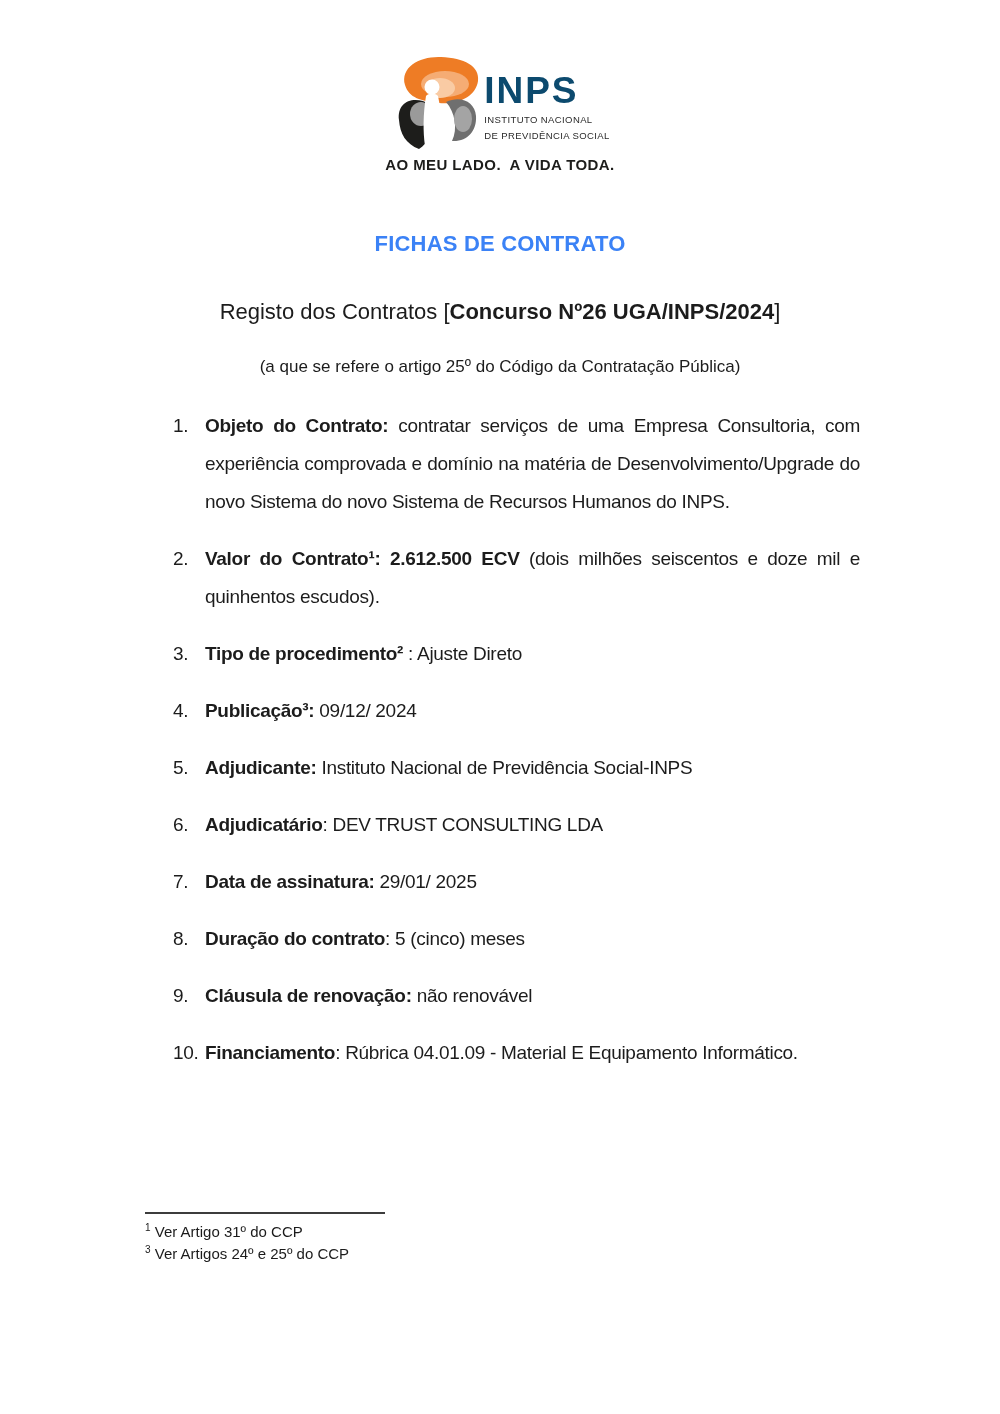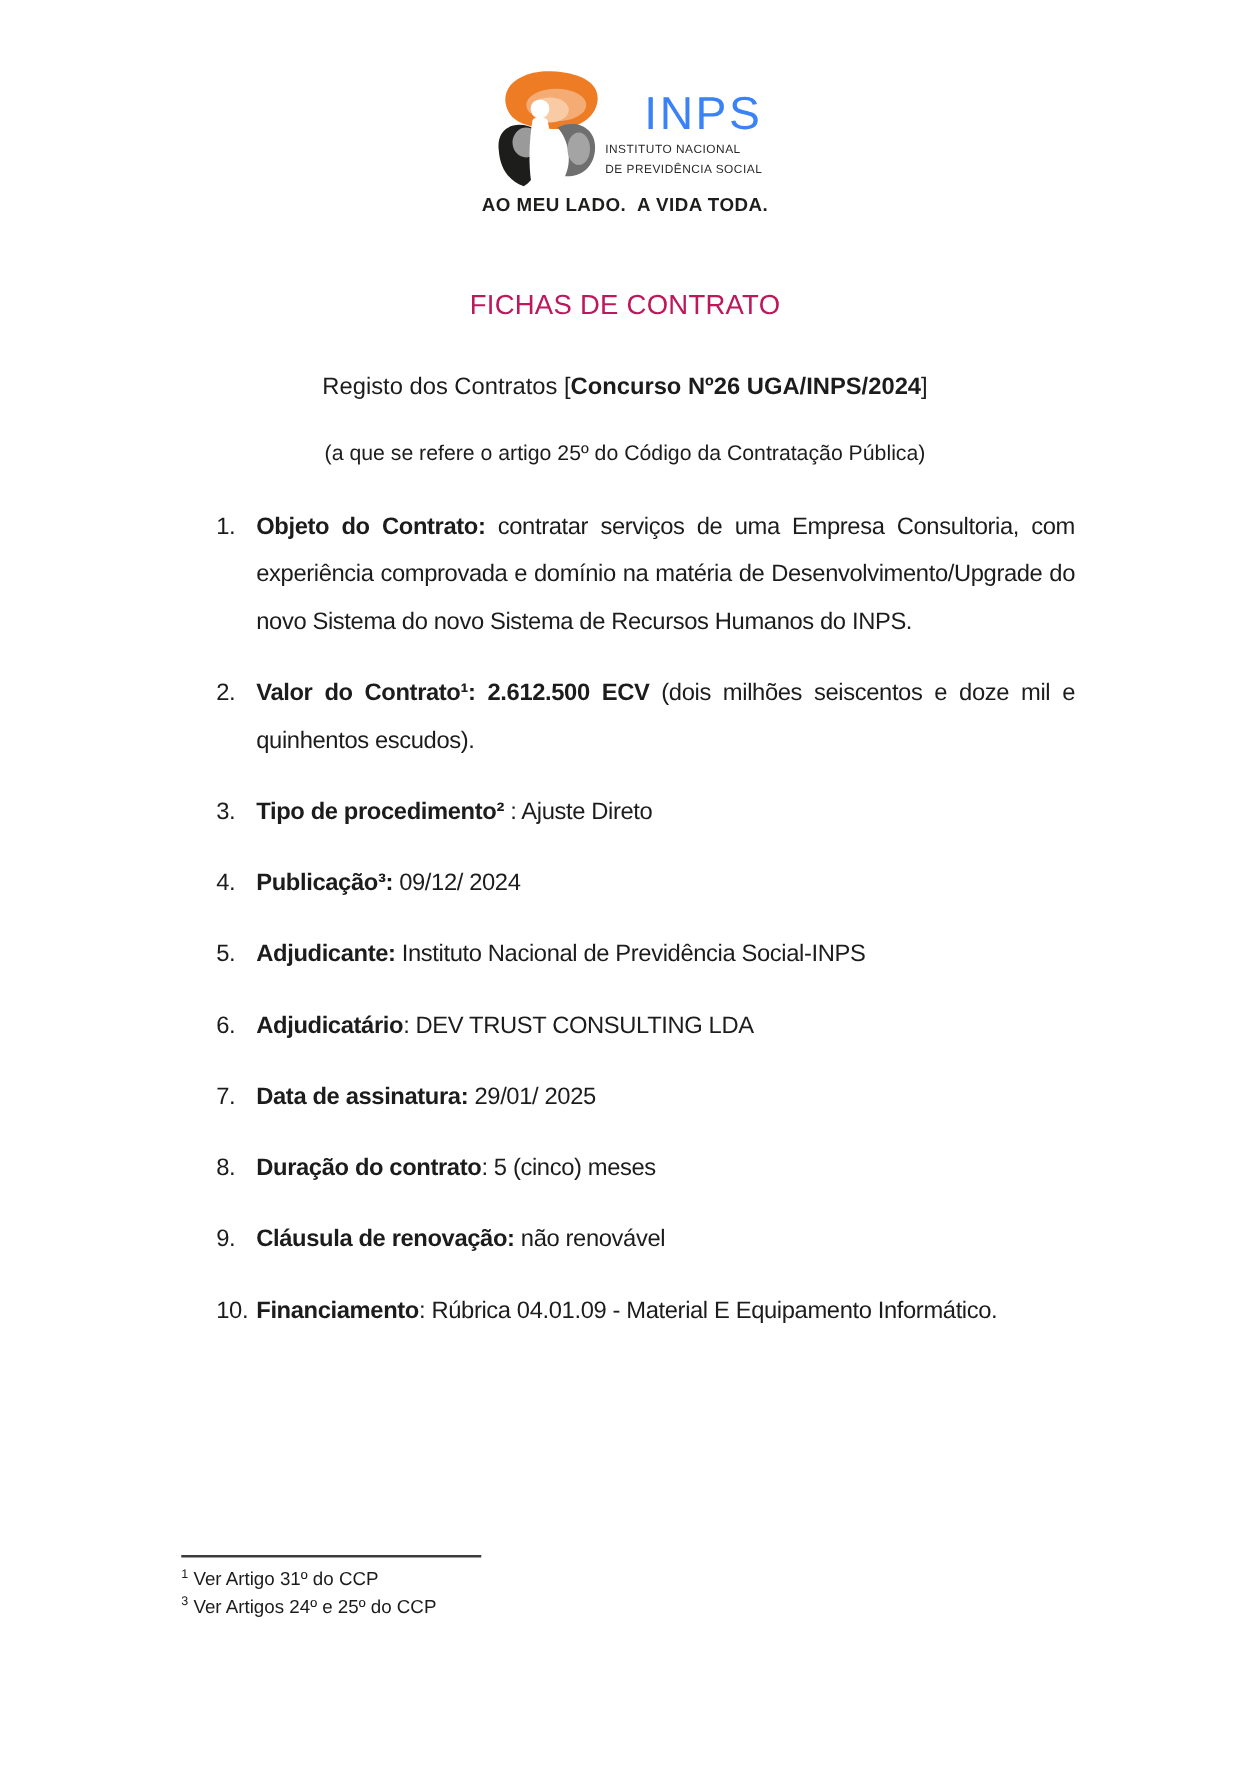--- a/index.html
+++ b/index.html
@@ -21,25 +21,24 @@
     align-items: center;
   }
   .logo-row {
     display: flex;
     align-items: center;
   }
   .logo-mark { width: 92px; height: 100px; flex: none; }
   .logo-text { display: flex; flex-direction: column; margin-left: 2px; padding-top: 10px; }
   .logo-acronym {
     font-size: 37px;
-    font-weight: 400;
+    font-weight: 700;
     letter-spacing: 2px;
-    color: #3b82f6;
+    color: #0c4a6e;
     line-height: 38px;
-    text-align: right;
   }
   .logo-institute {
     margin-top: 4px;
     font-size: 9.5px;
     font-weight: 500;
     letter-spacing: 0.4px;
     color: #2a2a2a;
     line-height: 12px;
   }
   .logo-tagline {
@@ -48,28 +47,28 @@
     font-weight: bold;
     letter-spacing: 0.4px;
     color: #1d1d1b;
   }
 
   
   .doc-title {
     margin-top: 58px;
     text-align: center;
     font-size: 22px;
-    font-weight: normal;
+    font-weight: bold;
     letter-spacing: 0.2px;
-    color: #be185d;
+    color: #3b82f6;
   }
   .doc-subtitle {
     margin-top: 42px;
     text-align: center;
-    font-size: 19px;
+    font-size: 22px;
     color: #1c1c1c;
   }
   .doc-subtitle b { font-weight: bold; }
   .doc-reference {
     margin-top: 32px;
     text-align: center;
     font-size: 17px;
     color: #1c1c1c;
   }
 
@@ -92,21 +91,21 @@
     flex: 1;
     margin: 0;
     text-align: justify;
   }
   .item .item-text b { font-weight: bold; }
 
   
   .footnotes {
     position: absolute;
     left: 145px;
-    top: 1244px;
+    top: 1212px;
     width: 500px;
     font-size: 15px;
     line-height: 22px;
     color: #1b1b1b;
     letter-spacing: 0;
   }
   .footnote-rule {
     width: 240px;
     border: none;
     border-top: 2px solid #3c3c3c;

